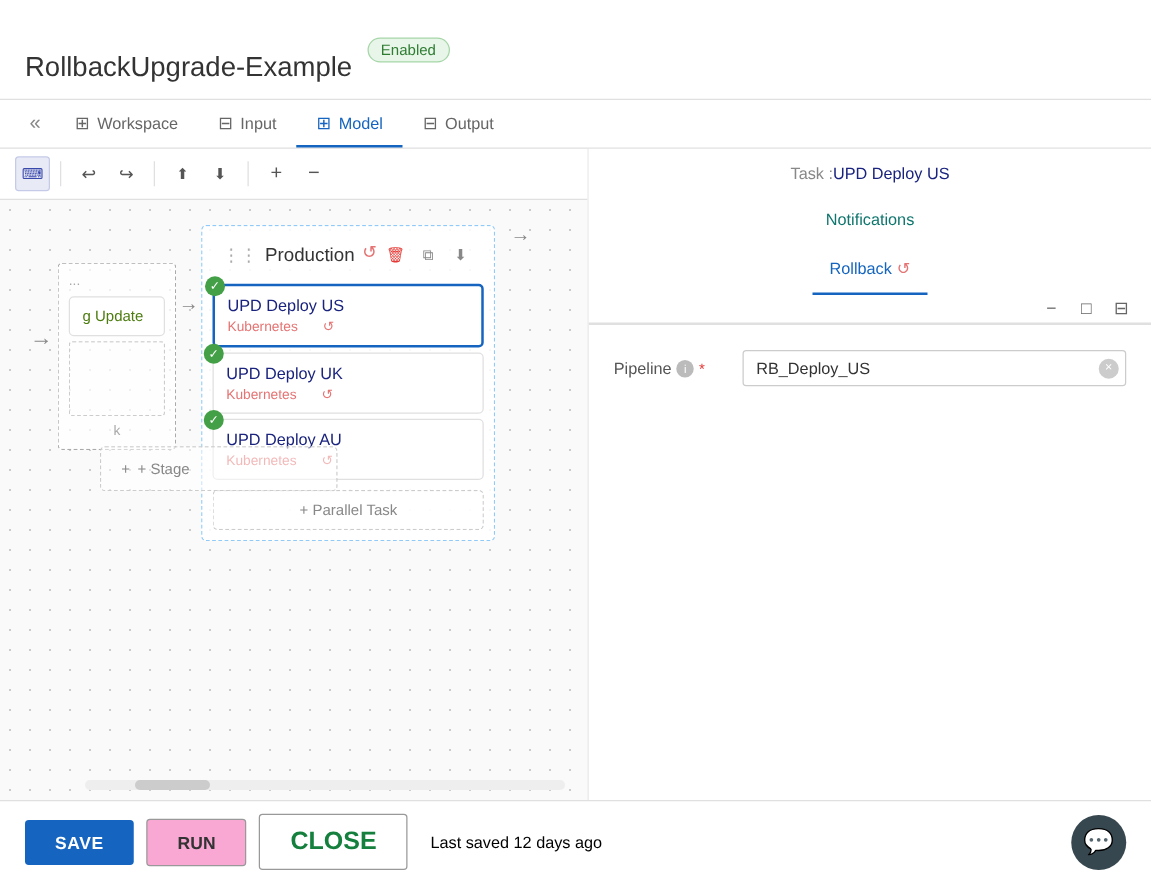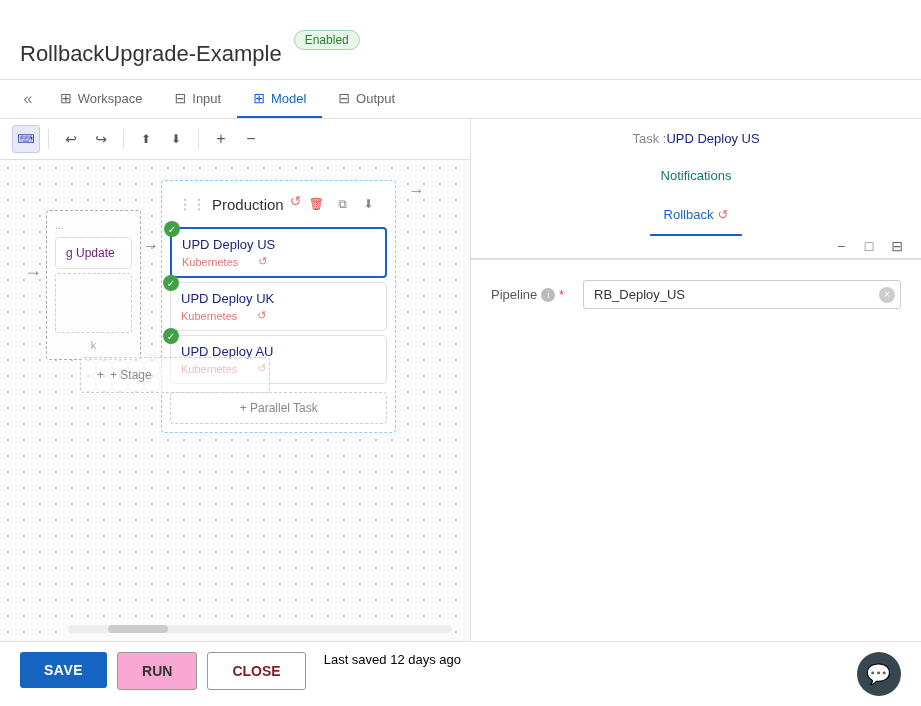--- a/index.html
+++ b/index.html
@@ -64,33 +64,33 @@
     
     .right-tabs { display: flex; align-items: center; padding: 0 12px; border-bottom: 2px solid #e0e0e0; background: #fff; gap: 0; flex-direction: column; }
     .right-tab { padding: 12px 14px; font-size: 13px; color: #0f766e; cursor: pointer; border-bottom: 2px solid transparent; margin-bottom: -2px; white-space: nowrap; }
     .right-tab.active { color: #1565c0; border-bottom-color: #1565c0; font-weight: 500; }
     .right-tab-title { font-size: 13px; color: #888; padding: 12px 8px; margin-bottom: -2px; }
     .right-tab-actions { margin-left: auto; display: flex; gap: 4px; }
     .right-tab-action { width: 24px; height: 24px; display: flex; align-items: center; justify-content: center; cursor: pointer; color: #666; font-size: 14px; }
 
     
     .right-content { padding: 20px; flex: 1; }
-    .field-row { display: flex; align-items: center; margin-bottom: 16px; gap: 12px; }
+    .field-row { display: flex; align-items: center; margin-bottom: 16px; gap: 23px; }
     .field-label { font-size: 13px; color: #555; display: flex; align-items: center; gap: 4px; min-width: 80px; }
     .field-info { width: 14px; height: 14px; border-radius: 50%; background: #bbb; color: white; font-size: 9px; display: flex; align-items: center; justify-content: center; }
     .field-required { color: #e53935; font-size: 12px; }
     .field-input-wrap { flex: 1; position: relative; }
     .field-input { width: 100%; border: 1px solid #ccc; border-radius: 3px; padding: 6px 28px 6px 10px; font-size: 13px; color: #333; outline: none; }
     .field-clear { position: absolute; right: 6px; top: 50%; transform: translateY(-50%); width: 16px; height: 16px; background: #ccc; border-radius: 50%; color: white; font-size: 10px; display: flex; align-items: center; justify-content: center; cursor: pointer; }
 
     
-    .bottom-bar { display: flex; align-items: flex-start; padding: 10px 20px; border-top: 1px solid #e0e0e0; background: #fff; gap: 10px; }
+    .bottom-bar { display: flex; align-items: center; padding: 10px 20px; border-top: 1px solid #e0e0e0; background: #fff; gap: 10px; }
     .btn-save { background: #1565c0; color: white; border: none; border-radius: 3px; padding: 10px 24px; font-size: 14px; font-weight: 600; cursor: pointer; letter-spacing: 0.5px; }
     .btn-run { background: #f9a8d4; color: #333; border: 1px solid #999; border-radius: 3px; padding: 10px 24px; font-size: 14px; font-weight: 600; cursor: pointer; }
-    .btn-close { background: white; color: #7f1d1d; border: 1px solid #999; border-radius: 3px; padding: 10px 24px; font-size: 14px; font-weight: 600; cursor: pointer; }
+    .btn-close { background: white; color: #15803d; border: 1px solid #999; border-radius: 3px; padding: 10px 24px; font-size: 20px; font-weight: 600; cursor: pointer; }
     .save-status { color: #000000; font-size: 13px; margin-left: 8px; }
 
     
     .chat-bubble { width: 44px; height: 44px; background: #37474f; border-radius: 50%; display: flex; align-items: center; justify-content: center; margin-left: auto; cursor: pointer; color: white; font-size: 20px; }
 
     
     .hscroll-track { height: 8px; background: #eee; border-radius: 4px; margin: 4px 8px; }
     .hscroll-thumb { width: 60px; height: 8px; background: #ccc; border-radius: 4px; margin-left: 40px; }
   </style>
 </head>
@@ -147,21 +147,21 @@
     </div>
 
     <div class="canvas-area">
       <div class="canvas-inner"></div>
       <div class="pipeline-flow" style="position:relative;z-index:1;">
 
         <div class="stage-arrow">→</div>
 
         <div style="position:relative; overflow:hidden; width:95px; border:1px dashed #aaa; border-radius:4px; padding:8px; background:rgba(255,255,255,0.7); margin-top:30px;">
           <div style="margin-bottom:6px; font-size:11px; color:#aaa;">...</div>
-          <div style="border:1px solid #e0e0e0; border-radius:4px; padding:8px 10px; background:#fff; margin-bottom:4px; font-size:12px; color:#701a75; white-space:nowrap; overflow:hidden;">
+          <div style="border:1px solid #e0e0e0; border-radius:4px; padding:8px 10px; background:#fff; margin-bottom:4px; font-size:12px; color:#4d7c0f; white-space:nowrap; overflow:hidden;">
             <span>g Update</span>
           </div>
           <div style="height:60px; border:1px dashed #ccc; border-radius:3px; margin-top:4px;"></div>
           <div style="font-size:11px; color:#aaa; margin-top:6px; text-align:center; overflow:hidden;">
             <span>k</span>
           </div>
         </div>
 
         <div style="display:flex;align-items:center;padding-top:55px;color:#888;font-size:16px;margin:0 2px;">→</div>
 

